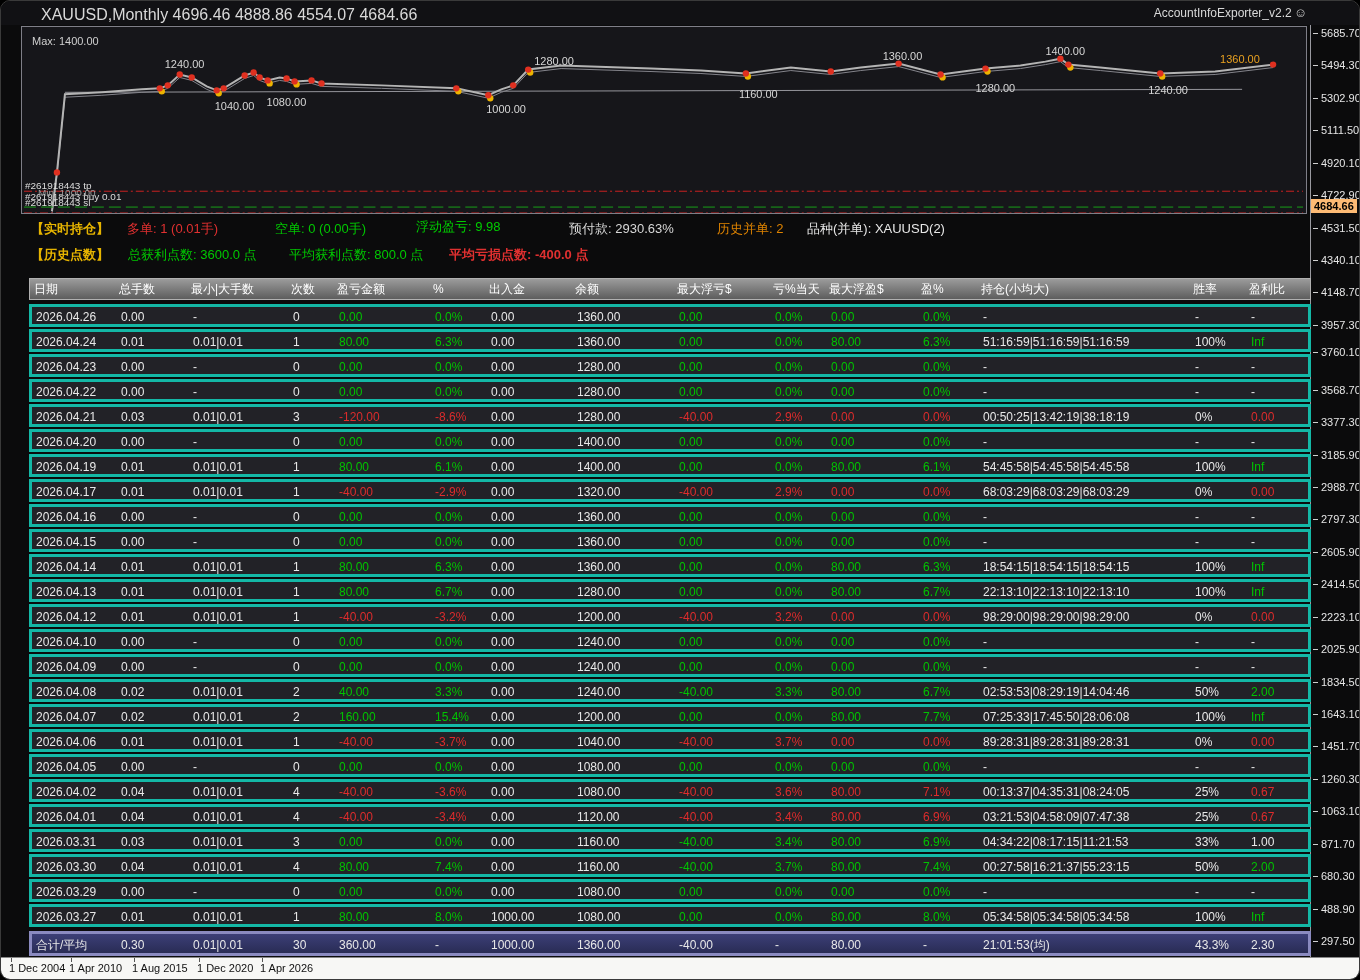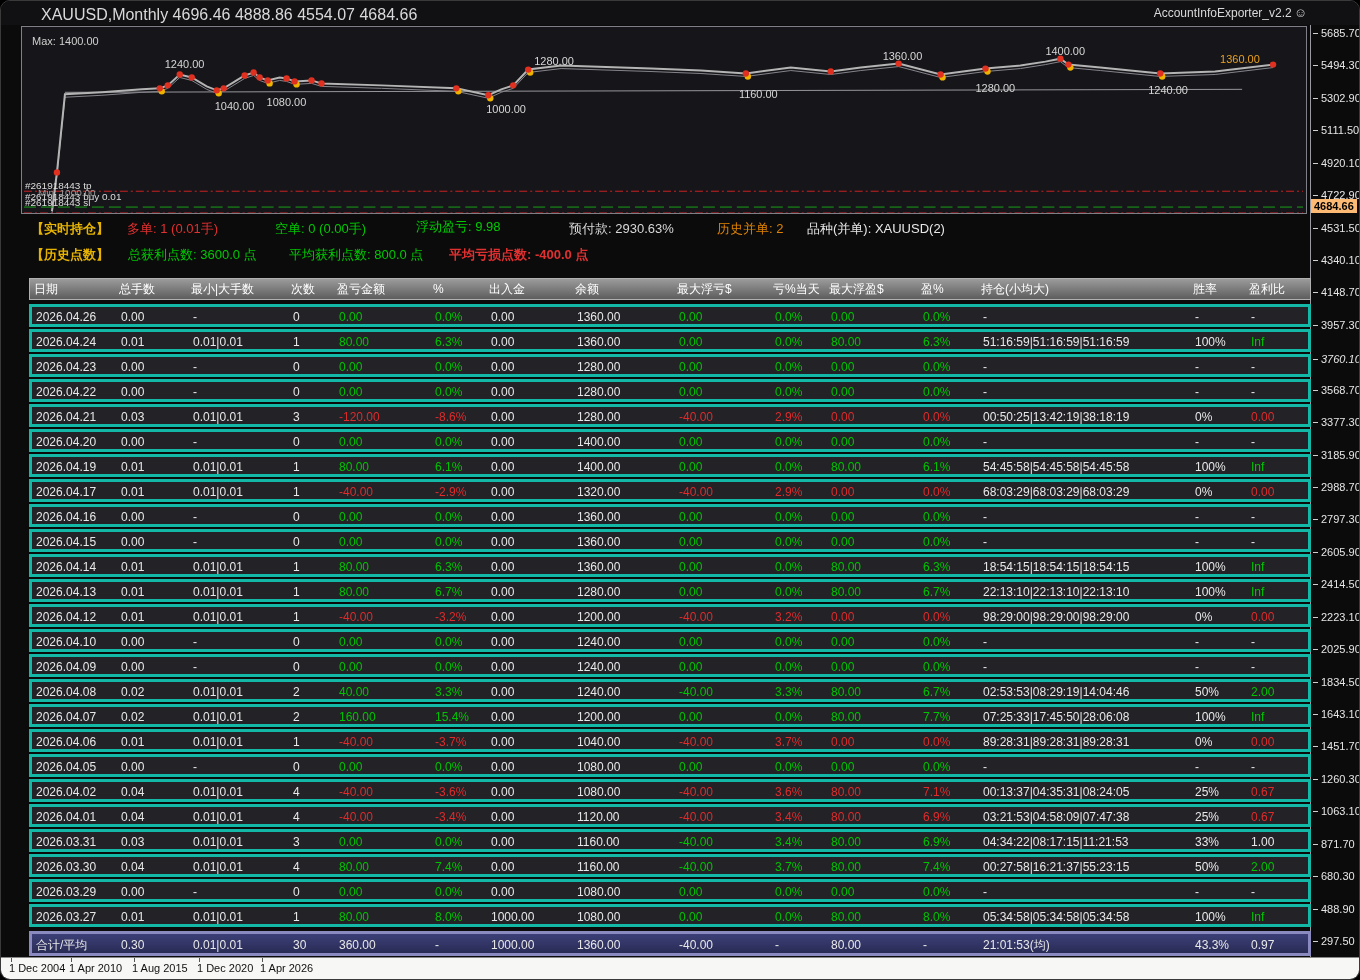--- a/index.html
+++ b/index.html
@@ -140,21 +140,21 @@
   <div class="scale-label" style="top: 2px;">5685.70</div>
       <div class="scale-label" style="top: 34.43px;">5494.30</div>
       <div class="scale-label" style="top: 66.86px;">5302.90</div>
       <div class="scale-label" style="top: 99.29px;">5111.50</div>
       <div class="scale-label" style="top: 131.72px;">4920.10</div>
       <div class="scale-label" style="top: 164.15px;">4722.90</div>
       <div class="scale-label" style="top: 196.58px;">4531.50</div>
       <div class="scale-label" style="top: 229.01px;">4340.10</div>
       <div class="scale-label" style="top: 261.44px;">4148.70</div>
       <div class="scale-label" style="top: 293.87px;">3957.30</div>
-      <div class="scale-label" style="top: 328px; font-style: italic;">3760.10</div>
+      <div class="scale-label" style="top: 321px;">3760.10</div>
       <div class="scale-label" style="top: 358.73px;">3568.70</div>
       <div class="scale-label" style="top: 391.16px;">3377.30</div>
       <div class="scale-label" style="top: 423.59px;">3185.90</div>
       <div class="scale-label" style="top: 456.02px;">2988.70</div>
       <div class="scale-label" style="top: 488.45px;">2797.30</div>
       <div class="scale-label" style="top: 520.88px;">2605.90</div>
       <div class="scale-label" style="top: 553.31px;">2414.50</div>
       <div class="scale-label" style="top: 585.74px;">2223.10</div>
       <div class="scale-label" style="top: 618.17px;">2025.90</div>
       <div class="scale-label" style="top: 650.6px;">1834.50</div>
@@ -639,21 +639,21 @@
           <div class="cell c-w">360.00</div>
           <div class="cell c-w">-</div>
           <div class="cell c-w">1000.00</div>
           <div class="cell c-w">1360.00</div>
           <div class="cell c-w">-40.00</div>
           <div class="cell c-w">-</div>
           <div class="cell c-w">80.00</div>
           <div class="cell c-w">-</div>
           <div class="cell c-w">21:01:53(均)</div>
           <div class="cell c-w">43.3%</div>
-          <div class="cell c-w">0.97</div>
+          <div class="cell c-w">2.30</div>
         </div>
       </div>
   </div>
 
   <div class="time-axis">
       <div class="ta-tick" style="left: 10px;"></div>
       <div class="ta-label" style="left: 8px;">1 Dec 2004</div>
       <div class="ta-tick" style="left: 70px;"></div>
       <div class="ta-label" style="left: 68px;">1 Apr 2010</div>
       <div class="ta-tick" style="left: 133px;"></div>

